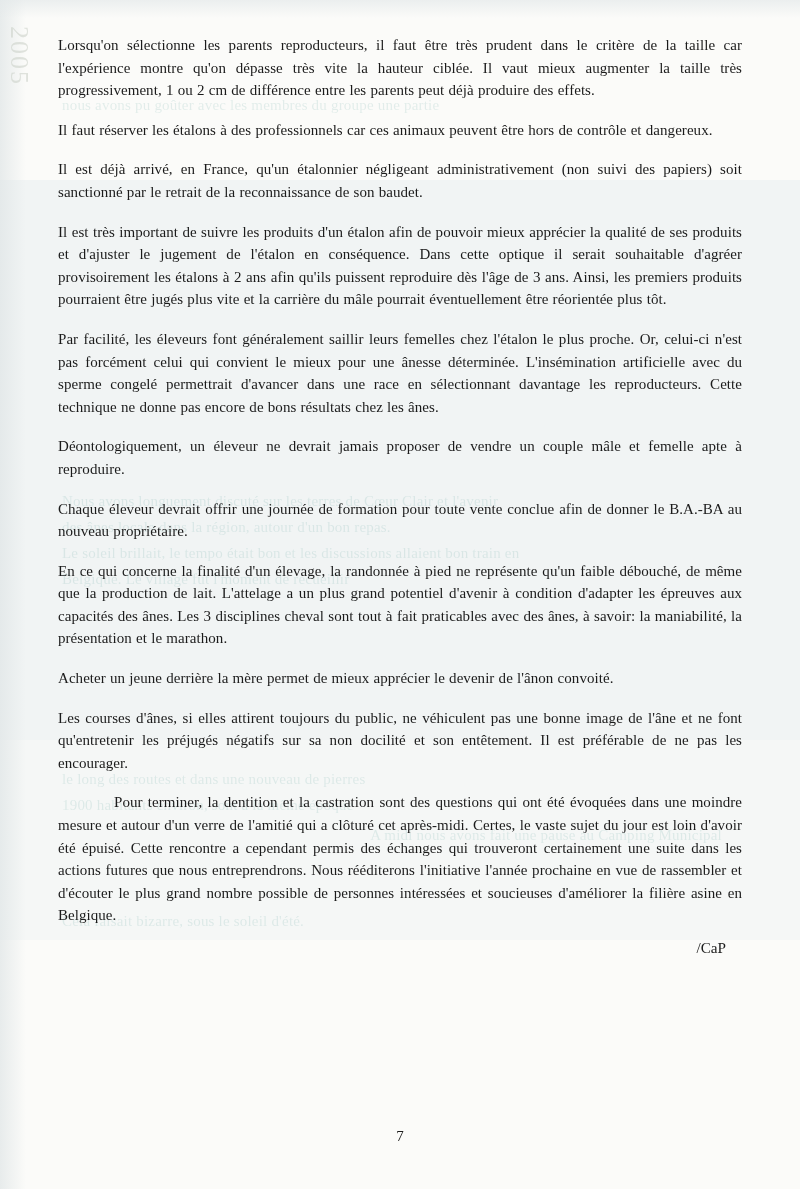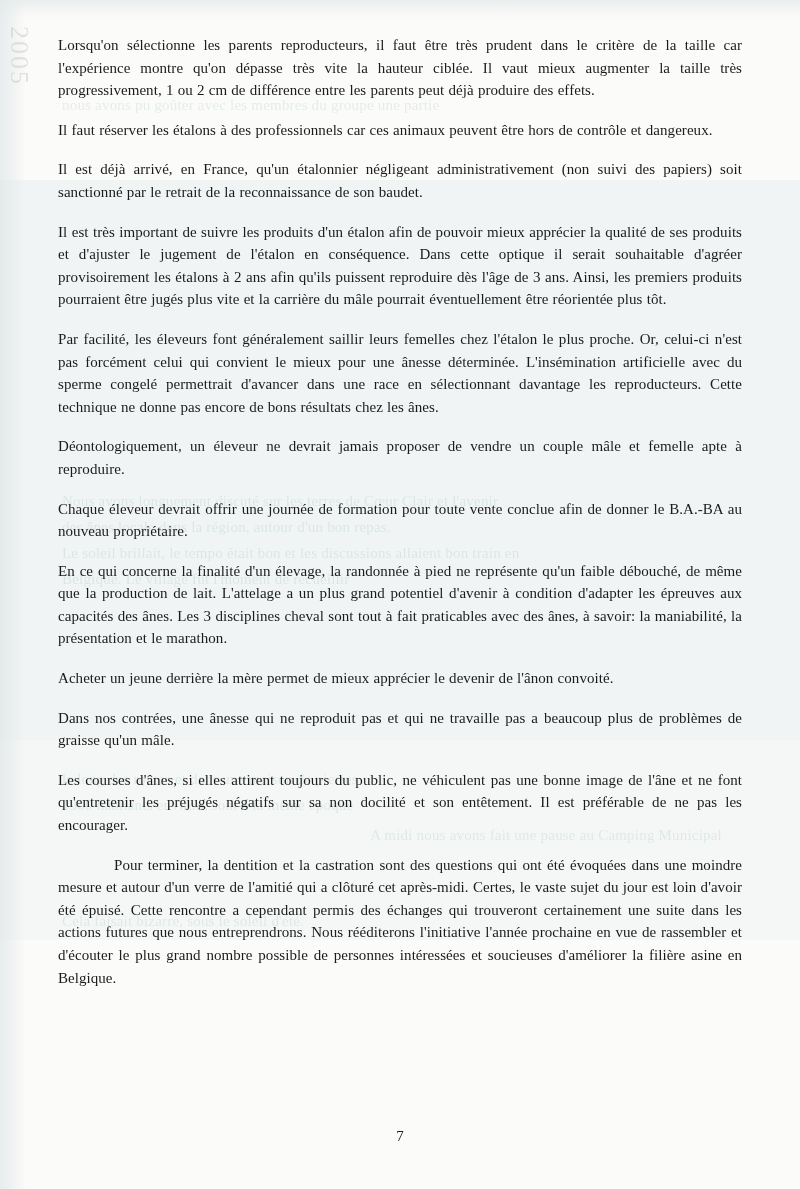--- a/index.html
+++ b/index.html
@@ -114,34 +114,34 @@
   <div class="edge-left"></div>
   <div class="edge-top"></div>
 
   <div class="corner-mark">2005</div>
 
   <div class="bleed" style="left:62px; top:92px; width:660px;">nous avons pu goûter avec les membres du groupe une partie</div>
   <div class="bleed" style="left:62px; top:488px; width:660px;">Nous avons longuement discuté sur les terres de Cœur Clair et l'avenir</div>
   <div class="bleed" style="left:62px; top:514px; width:660px;">des ânes locale dans la région, autour d'un bon repas.</div>
   <div class="bleed" style="left:62px; top:540px; width:660px;">Le soleil brillait, le tempo était bon et les discussions allaient bon train en</div>
   <div class="bleed" style="left:62px; top:566px; width:660px;">Belgique. Le village fut l'moment de recueillir</div>
-  <div class="bleed" style="left:62px; top:766px; width:660px;">le long des routes et dans une maison de pierres</div>
+  <div class="bleed" style="left:62px; top:766px; width:660px;">le long des routes et dans une nouveau de pierres</div>
   <div class="bleed" style="left:62px; top:792px; width:660px;">1900 habitants environ, sont à la même époque</div>
   <div class="bleed" style="left:62px; top:822px; width:660px;text-align:right;">A midi nous avons fait une pause au Camping Municipal</div>
   <div class="bleed" style="left:62px; top:908px; width:660px;">Cela faisait bizarre, sous le soleil d'été.</div>
 
   <div class="content">
     <p class="para">Lorsqu'on sélectionne les parents reproducteurs, il faut être très prudent dans le critère de la taille car l'expérience montre qu'on dépasse très vite la hauteur ciblée. Il vaut mieux augmenter la taille très progressivement, 1 ou 2 cm de différence entre les parents peut déjà produire des effets.</p>
     <p class="para">Il faut réserver les étalons à des professionnels car ces animaux peuvent être hors de contrôle et dangereux.</p>
     <p class="para">Il est déjà arrivé, en France, qu'un étalonnier négligeant administrativement (non suivi des papiers) soit sanctionné par le retrait de la reconnaissance de son baudet.</p>
     <p class="para">Il est très important de suivre les produits d'un étalon afin de pouvoir mieux apprécier la qualité de ses produits et d'ajuster le jugement de l'étalon en conséquence. Dans cette optique il serait souhaitable d'agréer provisoirement les étalons à 2 ans afin qu'ils puissent reproduire dès l'âge de 3 ans. Ainsi, les premiers produits pourraient être jugés plus vite et la carrière du mâle pourrait éventuellement être réorientée plus tôt.</p>
     <p class="para">Par facilité, les éleveurs font généralement saillir leurs femelles chez l'étalon le plus proche. Or, celui-ci n'est pas forcément celui qui convient le mieux pour une ânesse déterminée. L'insémination artificielle avec du sperme congelé permettrait d'avancer dans une race en sélectionnant davantage les reproducteurs. Cette technique ne donne pas encore de bons résultats chez les ânes.</p>
     <p class="para">Déontologiquement, un éleveur ne devrait jamais proposer de vendre un couple mâle et femelle apte à reproduire.</p>
     <p class="para">Chaque éleveur devrait offrir une journée de formation pour toute vente conclue afin de donner le B.A.-BA au nouveau propriétaire.</p>
     <p class="para">En ce qui concerne la finalité d'un élevage, la randonnée à pied ne représente qu'un faible débouché, de même que la production de lait. L'attelage a un plus grand potentiel d'avenir à condition d'adapter les épreuves aux capacités des ânes. Les 3 disciplines cheval sont tout à fait praticables avec des ânes, à savoir: la maniabilité, la présentation et le marathon.</p>
     <p class="para">Acheter un jeune derrière la mère permet de mieux apprécier le devenir de l'ânon convoité.</p>
-    <p class="para">Dans nos contrées, une ânesse qui ne reproduit pas et qui ne travaille pas a beaucoup plus de problèmes de graisse qu'un mâle.</p>
     <p class="para">Les courses d'ânes, si elles attirent toujours du public, ne véhiculent pas une bonne image de l'âne et ne font qu'entretenir les préjugés négatifs sur sa non docilité et son entêtement. Il est préférable de ne pas les encourager.</p>
     <p class="para last">Pour terminer, la dentition et la castration sont des questions qui ont été évoquées dans une moindre mesure et autour d'un verre de l'amitié qui a clôturé cet après-midi. Certes, le vaste sujet du jour est loin d'avoir été épuisé. Cette rencontre a cependant permis des échanges qui trouveront certainement une suite dans les actions futures que nous entreprendrons. Nous rééditerons l'initiative l'année prochaine en vue de rassembler et d'écouter le plus grand nombre possible de personnes intéressées et soucieuses d'améliorer la filière asine en Belgique.</p>
+    <p class="signature">/CaP</p>
   </div>
 
   <div class="page-number">7</div>
 </div>
 
 </body></html>

